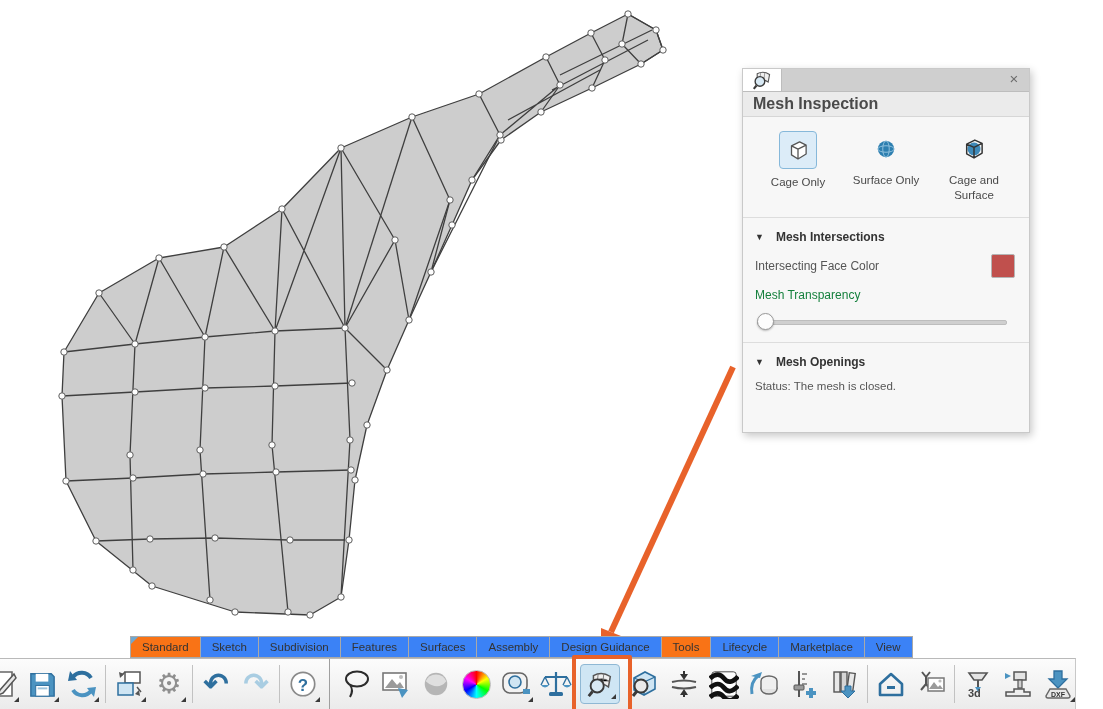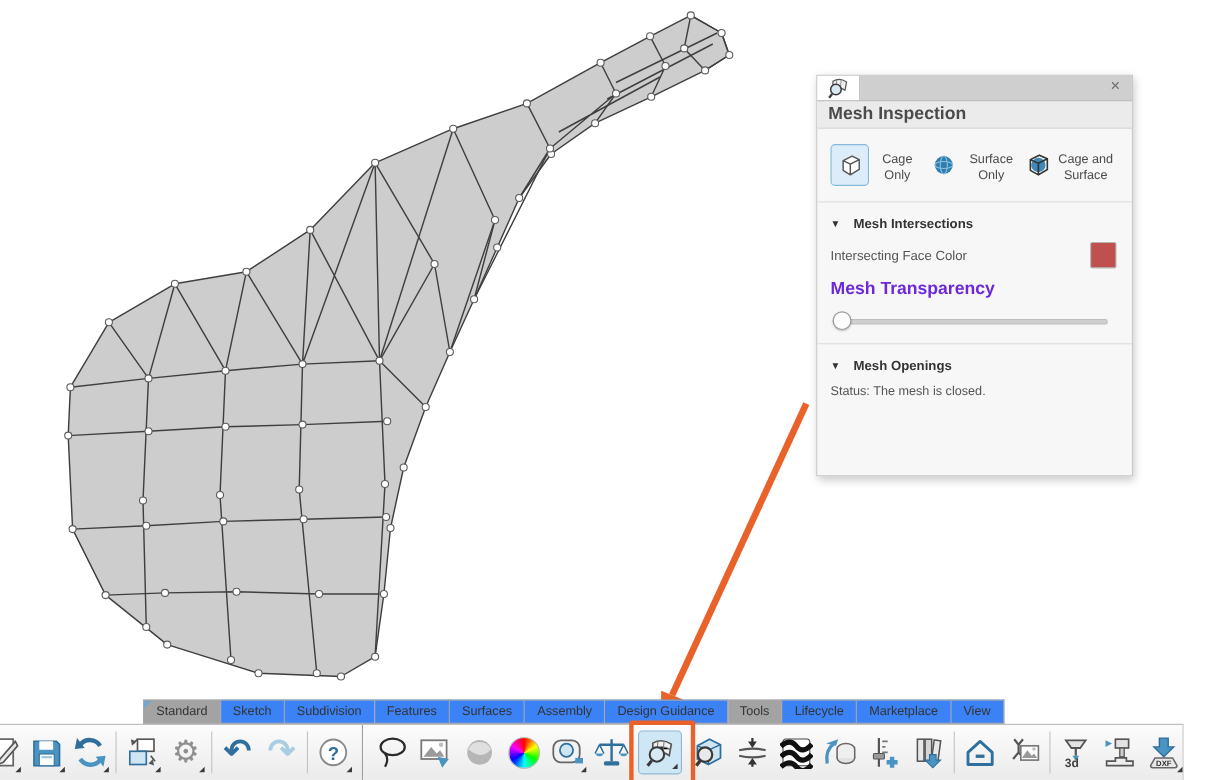--- a/index.html
+++ b/index.html
@@ -16,47 +16,47 @@
          border:1px solid #c9c9c9;box-shadow:2px 3px 8px rgba(0,0,0,.22);box-sizing:border-box;}
   .panel-tabs{position:relative;height:22px;background:#cfcfcf;border-bottom:1px solid #bdbdbd;display:flex;}
   .panel-tab{width:38px;height:22px;background:#fff;border-right:1px solid #bdbdbd;
              display:flex;align-items:center;justify-content:center;}
   .panel-close{position:absolute;right:6px;top:1px;width:18px;height:18px;line-height:18px;text-align:center;
                font-size:15px;color:#6d6d6d;cursor:default;}
   .panel-title{height:24px;line-height:24px;background:#ebebeb;border-bottom:1px solid #d6d6d6;
                font-size:16px;font-weight:bold;color:#4a4a4a;padding-left:10px;}
   .panel-body{padding:10px 10px 0 10px;font-size:12px;color:#555;}
   .opts{display:flex;justify-content:space-between;padding:4px 2px 6px 2px;}
-  .opt{width:86px;display:flex;flex-direction:row;align-items:center;}
+  .opt{width:86px;display:flex;flex-direction:column;align-items:center;}
   .opt-ico{width:36px;height:36px;display:flex;align-items:center;justify-content:center;border-radius:4px;}
   .opt.sel .opt-ico{background:#dcecf8;border:1px solid #86b8da;}
   .opt-label{margin-top:6px;font-size:11.5px;color:#4a4a4a;text-align:center;line-height:1.3;}
   .sect-div{border-top:1px solid #ddd;margin:8px -10px 8px -10px;}
   .sect-head{display:flex;align-items:center;gap:12px;padding:4px 2px;}
   .sect-arrow{font-size:9px;color:#333;}
   .sect-title{font-size:12px;font-weight:bold;color:#333;}
   .status-line{padding:7px 2px;font-size:11.5px;color:#555;}
   .color-row{display:flex;align-items:center;justify-content:space-between;padding:6px 2px 2px 2px;gap:48px;}
   .swatch{width:22px;height:22px;border:1px solid #b5b5b5;border-radius:2px;margin-right:2px;}
-  .transp-label{font-size:16px;font-weight:bold;color:#6d28d9;padding:8px 2px 2px 2px;}
+  .transp-label{font-size:12px;font-weight:normal;color:#15803d;padding:8px 2px 2px 2px;}
   .slider{position:relative;height:26px;margin:4px 4px 0 4px;}
   .slider-track{position:absolute;left:0;right:8px;top:12px;height:3px;background:#cfcfcf;
                 border-radius:2px;border:1px solid #bdbdbd;}
   .slider-thumb{position:absolute;top:5px;width:15px;height:15px;border-radius:50%;background:#fdfdfd;
                 border:1px solid #9a9a9a;box-shadow:0 1px 2px rgba(0,0,0,.25);}
 
   
   .annotation{position:absolute;left:0;top:0;pointer-events:none;}
 
   
   .tabbar{position:absolute;left:130px;top:637px;height:21px;display:flex;align-items:flex-end;}
   .tab{position:relative;height:20px;line-height:20px;padding:0 11px;font-size:11.5px;color:#333;
        background:#3b82f6;border:1px solid #a9a9a9;border-left:none;white-space:nowrap;}
   .tab:first-child{border-left:1px solid #a9a9a9;}
-  .tab.active{background:#a3a3a3;}
+  .tab.active{background:#f97316;}
   .tab-corner{position:absolute;left:0;top:0;width:0;height:0;
               border-top:7px solid #6fa8d0;border-right:7px solid transparent;}
 
   
   .toolbar{position:absolute;left:0;top:658px;width:1076px;height:51px;box-sizing:border-box;
            border-top:1px solid #b9b9b9;border-right:1px solid #c8c8c8;
            background:linear-gradient(#fcfcfc,#ebebeb);
            display:flex;align-items:center;}
   .tbtn{position:relative;width:40px;height:44px;display:flex;align-items:center;justify-content:center;flex:0 0 auto;}
   .tbtn.half{width:22px;overflow:hidden;justify-content:flex-start;}

